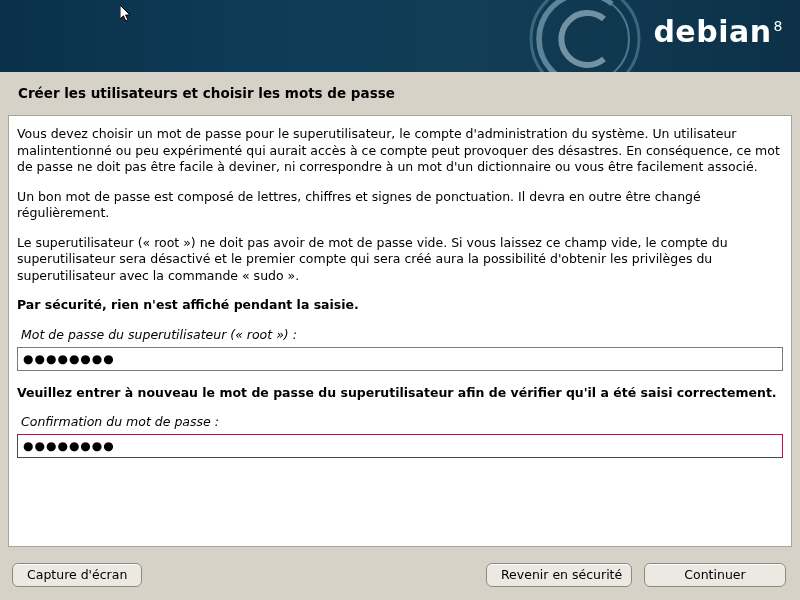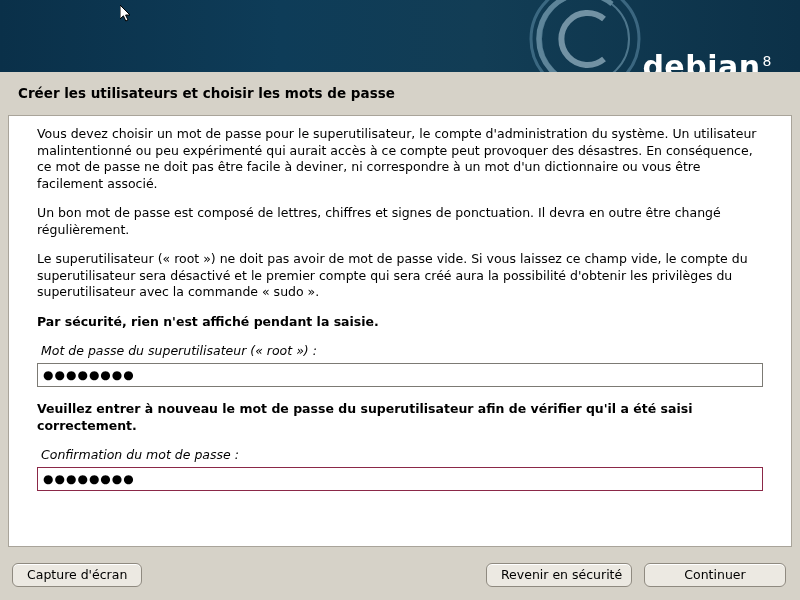--- a/index.html
+++ b/index.html
@@ -27,27 +27,26 @@
   .banner-swirl {
     position: absolute;
     right: 150px;
     top: -26px;
     width: 130px;
     height: 130px;
     opacity: 0.55;
   }
   .banner-logo {
     position: absolute;
-    right: 28px;
+    right: 17px;
     top: 14px;
     color: #ffffff;
     font-size: 30px;
     font-weight: 600;
     letter-spacing: 0.5px;
-    margin-top: 35px;
   }
   .banner-logo .ver {
     font-size: 14px;
     font-weight: 400;
     vertical-align: super;
     margin-left: 2px;
   }
   .cursor {
     position: absolute;
     left: 120px;
@@ -68,21 +67,21 @@
   
   .panel {
     position: absolute;
     left: 8px;
     top: 115px;
     width: 784px;
     height: 432px;
     background: #ffffff;
     border: 1px solid #a9a49a;
     box-sizing: border-box;
-    padding: 10px 28px;
+    padding: 10px 8px;
   }
   .panel p {
     margin: 0 0 13px 0;
     line-height: 1.32;
     font-size: 12.5px;
   }
   .panel p.bold {
     font-weight: bold;
   }
   .field-label {

